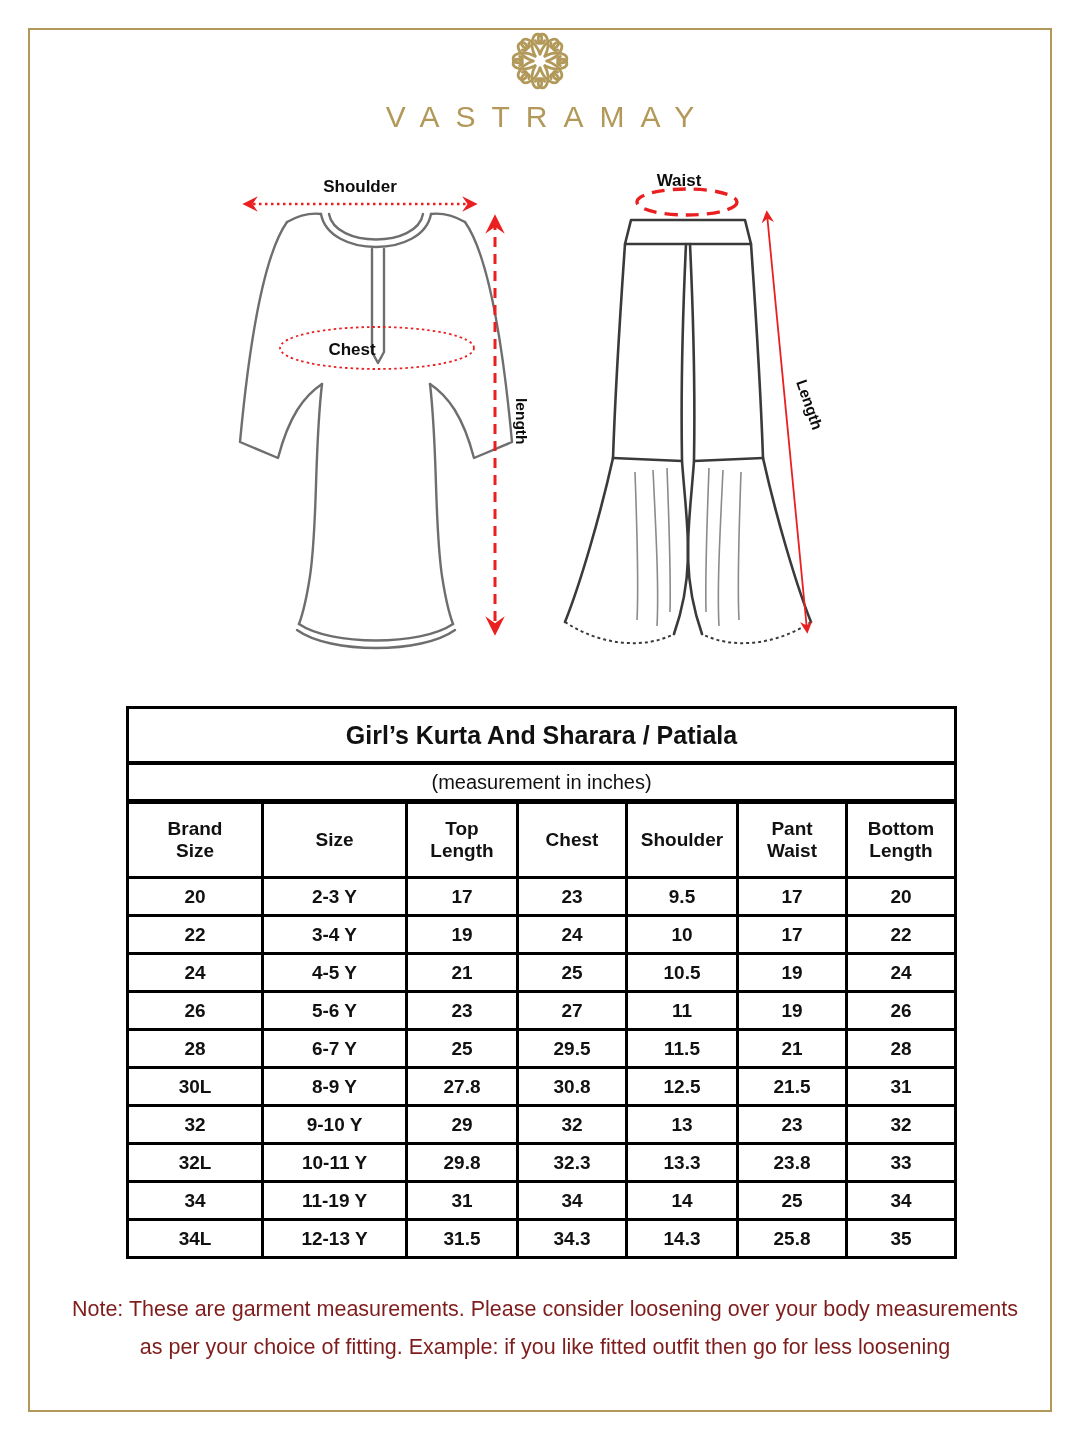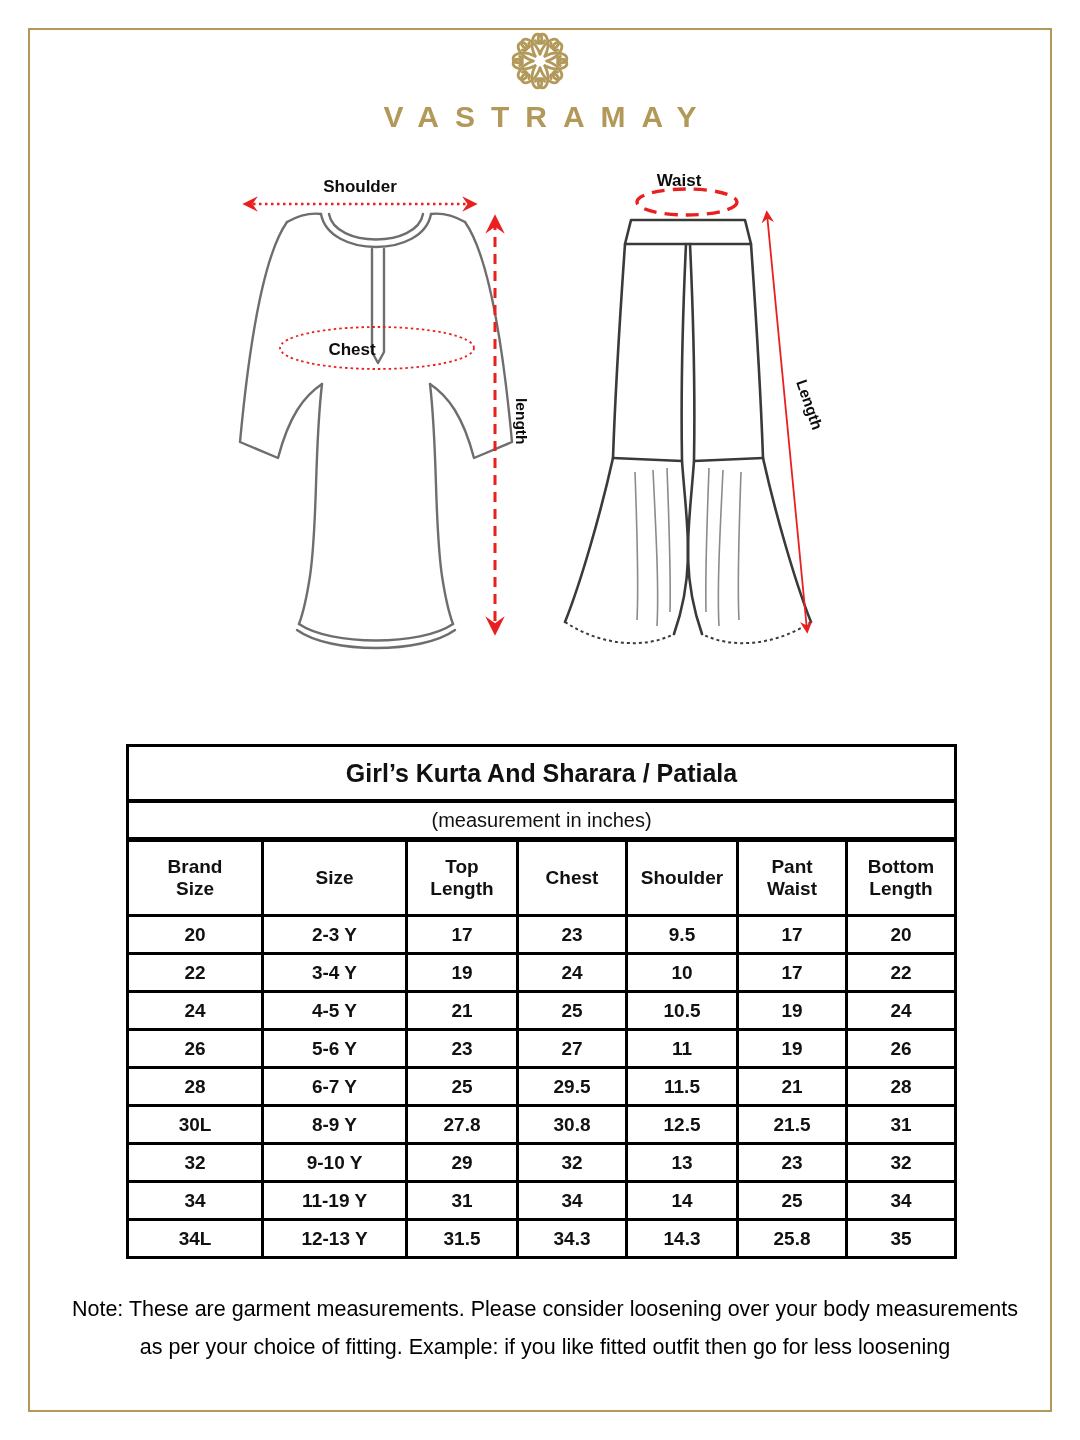--- a/index.html
+++ b/index.html
@@ -8,54 +8,54 @@
     font-family:"Liberation Sans", sans-serif;color:#111;overflow:hidden;
   }
   .frame{position:absolute;inset:28px;border:2px solid var(--gold);pointer-events:none;}
 
   
   .logo{position:absolute;top:30px;left:0;width:100%;text-align:center;}
   .emblem{width:66px;height:62px;display:inline-block;}
   .emblem path{stroke:var(--gold);fill:none;stroke-width:4.5;stroke-linecap:round;}
   .wordmark{
     display:block;margin-top:4px;margin-left:16px;
-    font-size:30px;font-weight:700;letter-spacing:16px;color:var(--gold);
+    font-size:30px;font-weight:400;letter-spacing:16px;color:var(--gold);
   }
 
   
   .diagrams{position:absolute;top:170px;left:0;width:100%;display:flex;justify-content:center;gap:26px;}
   svg.diagram{width:302px;height:512px;}
   .garment{stroke:#6e6e6e;fill:none;stroke-width:2.4;stroke-linejoin:round;stroke-linecap:round;}
   .garment2{stroke:#3a3a3a;fill:none;stroke-width:2.6;stroke-linejoin:round;stroke-linecap:round;}
   .pleat{stroke:#8b8b8b;fill:none;stroke-width:1.6;}
   .hemline{stroke:#3a3a3a;fill:none;stroke-width:2;stroke-dasharray:3 3;}
   .red-dotted{stroke:var(--red);fill:none;stroke-width:2.4;stroke-dasharray:2.5 3.5;}
   .red-dashed{stroke:var(--red);fill:none;stroke-width:3;stroke-dasharray:10 7;}
   .red-dash-ellipse{stroke:var(--red);fill:none;stroke-width:3.4;stroke-dasharray:13 8;}
   .red-dot-ellipse{stroke:var(--red);fill:none;stroke-width:1.8;stroke-dasharray:2.5 3;}
   .red-thin{stroke:var(--red);fill:none;stroke-width:1.8;}
   .arrowhead{fill:var(--red);}
   .dlabel{font:bold 17px "Liberation Sans", sans-serif;fill:#0d0d0d;}
   .dlabel-sm{font:bold 15.5px "Liberation Sans", sans-serif;fill:#0d0d0d;}
 
   
-  .size-table-wrap{position:absolute;top:744px;left:126px;}
+  .size-table-wrap{position:absolute;top:706px;left:126px;}
   table{border-collapse:collapse;table-layout:fixed;width:828px;background:#fff;}
   th,td{border:3px solid #000;text-align:center;vertical-align:middle;padding:0;}
   .col-brand{width:135px;} .col-size{width:144px;} .col-top{width:111px;}
   .col-chest{width:109px;} .col-shoulder{width:111px;} .col-pant{width:109px;} .col-bottom{width:109px;}
   .title-cell{font-size:25px;font-weight:bold;height:52px;border-bottom-width:4px;}
   .subtitle-cell{font-size:20px;font-weight:normal;height:34px;border-bottom-width:5px;}
   .head-row th{font-size:19px;font-weight:bold;height:72px;white-space:pre-line;line-height:1.18;}
   tbody td{font-size:19px;font-weight:bold;height:35px;}
 
   
   .note{
     position:absolute;top:1290px;left:52px;right:42px;text-align:center;
-    font-size:21.5px;line-height:38px;color:#000000;
+    font-size:21.5px;line-height:38px;color:#7f1d1d;
   }
 </style>
 </head>
 <body style="--gold: #b2995a; --red: #ea1f1f;">
 
 <div class="frame"></div>
 
 <div class="logo">
   <svg class="emblem" viewBox="-50 -50 100 100" aria-hidden="true">
     <defs>
@@ -249,20 +249,29 @@
         <tr>
           <td>32</td>
           <td>9-10 Y</td>
           <td>29</td>
           <td>32</td>
           <td>13</td>
           <td>23</td>
           <td>32</td>
         </tr>
         <tr>
+          <td>32L</td>
+          <td>10-11 Y</td>
+          <td>29.8</td>
+          <td>32.3</td>
+          <td>13.3</td>
+          <td>23.8</td>
+          <td>33</td>
+        </tr>
+        <tr>
           <td>34</td>
           <td>11-19 Y</td>
           <td>31</td>
           <td>34</td>
           <td>14</td>
           <td>25</td>
           <td>34</td>
         </tr>
         <tr>
           <td>34L</td>

